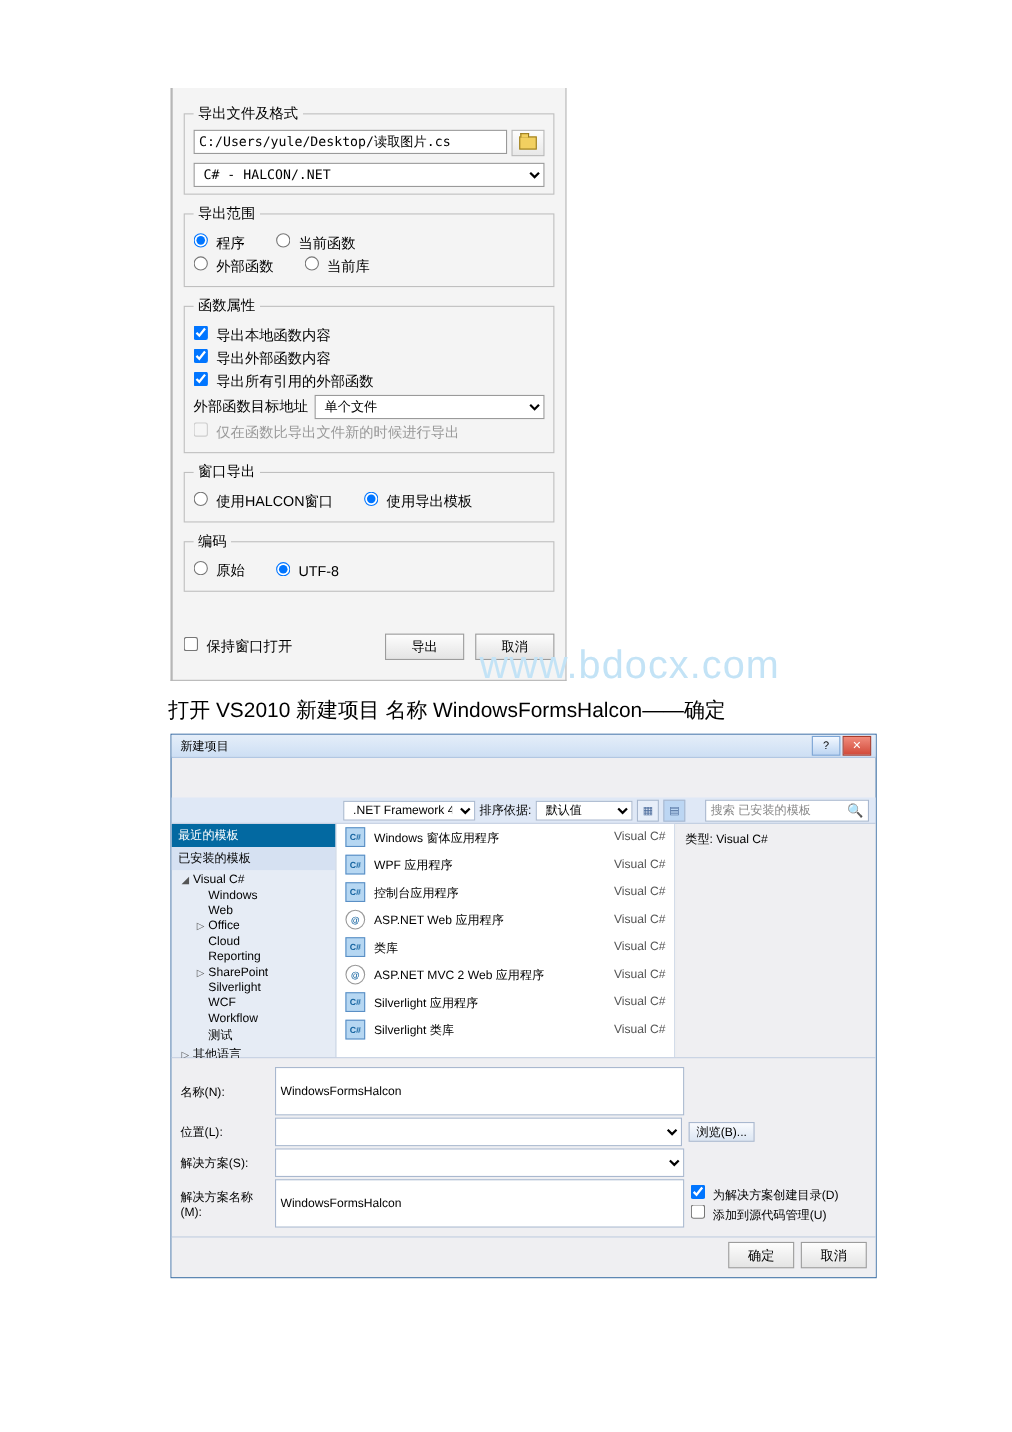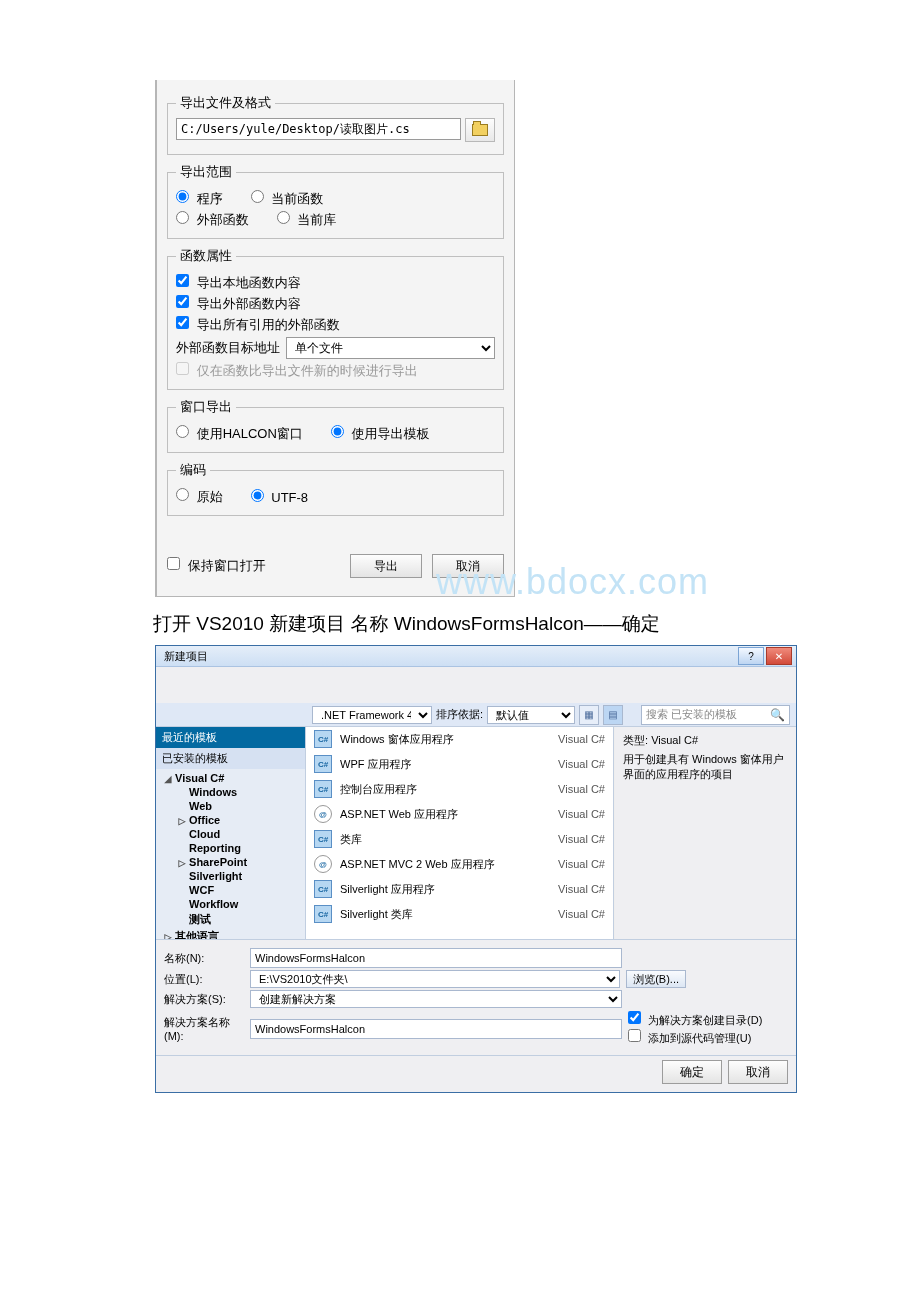--- a/index.html
+++ b/index.html
@@ -178,21 +178,21 @@
     height: 212px;
   }
   .vs-left-header, .vs-left-online {
     background: #0369a1;
     color: #fff;
     padding: 3px 6px;
     font-size: 11px;
   }
   .vs-left-sub { background: #d6e1f2; padding: 3px 6px; font-weight: 400;}
   .vs-tree { padding: 2px 0; font-size: 11px; height: 167px; overflow-y: scroll;}
-  .vs-tree div { padding: 1px 0 1px 22px; white-space: nowrap; font-weight: bold;}
+  .vs-tree div { padding: 1px 0 1px 22px; white-space: nowrap;}
   .vs-tree div.lvl0 { padding-left: 8px; }
   .vs-tree div.lvl1 { padding-left: 22px;}
   .vs-tree .arrow { display: inline-block; width: 8px; text-align: center; font-size: 9px; color: #555;}
 
   .vs-center {
     flex: 1;
     background: #fff;
     border-right: 1px solid #c1cee0;
     overflow-y: scroll;
   }
@@ -233,21 +233,21 @@
     background: #efeff2;
   }
   .vf-row { display: flex; align-items: center; margin: 2px 0; gap: 6px; }
   .vf-row label { width: 80px; font-size: 11px; }
   .vf-row input[type="text"], .vf-row .vf-combo {
     flex: 1;
     border: 1px solid #a9b8cf;
     background: #fff;
     height: 18px;
     font-size: 11px;
-    padding: 0 4px;
+    padding: 12px 4px;
   }
   .vf-row .btn.small {
     min-width: 58px;
     height: 18px;
     font-size: 11px;
     border: 1px solid #a9b8cf;
     background: linear-gradient(#f9fbfe,#dce6f3);
   }
   .vf-checks { margin-left: auto; width: 160px; }
   .vf-checks div { font-size: 11px; margin: 1px 0;}
@@ -300,20 +300,23 @@
   <div class="halcon-dialog">
 
     <fieldset class="group">
       <legend>导出文件及格式</legend>
       <div class="path-row">
         <input type="text" value="C:/Users/yule/Desktop/读取图片.cs" style="">
         <div class="browse-btn">
           <span class="folder-icon"></span>
         </div>
       </div>
+      <select class="flat">
+        <option>C# - HALCON/.NET</option>
+      </select>
     </fieldset>
 
     <fieldset class="group">
       <legend>导出范围</legend>
       <div class="opt-row two">
         <label>
           <input type="radio" name="scope" checked="" style="">
           <span>程序</span>
         </label>
         <label>
@@ -500,21 +503,20 @@
             <span class="tpl-name">Silverlight 类库</span>
             <span class="tpl-lang">Visual C#</span>
           </div>
         </div>
 
       <div class="vs-right">
         <div>
           <span>类型:</span>
           <span>Visual C#</span>
         </div>
-        <div style="margin-top:4px">用于创建具有 Windows 窗体用户界面的应用程序的项目</div>
       </div>
     </div>
 
     <div class="vs-fields">
       <div class="vf-row">
         <label>名称(N):</label>
         <input type="text" value="WindowsFormsHalcon" style="">
         <div style="width:160px"></div>
       </div>
       <div class="vf-row">

